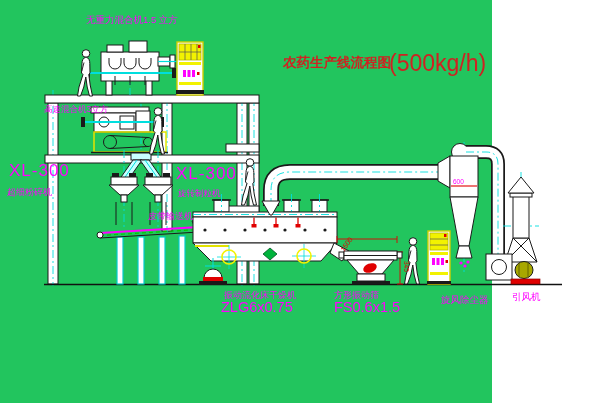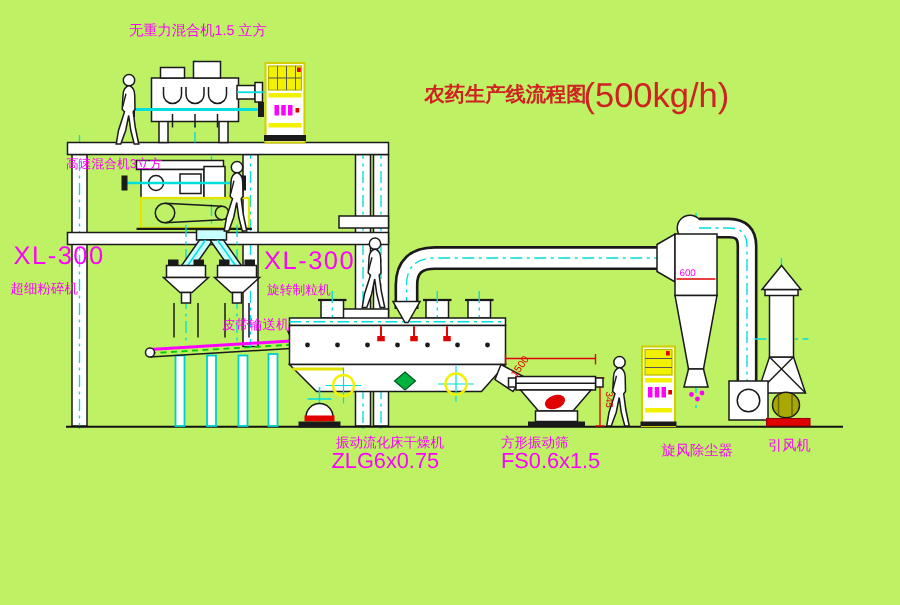--- a/index.html
+++ b/index.html
@@ -1,17 +1,17 @@
 <!DOCTYPE html>
 <html><head>
 <meta charset="utf-8">
 <style>
   html,body{margin:0;padding:0;background:#ffffff;}
   body{width:600px;height:403px;overflow:hidden;font-family:"Liberation Sans",sans-serif;}
-  #stage{position:relative;width:600px;height:403px;background:#bef264;}
+  #stage{position:relative;width:492px;height:403px;background:#22c55e;}
   svg{display:block;}
   svg text{font-family:"Liberation Sans",sans-serif;}
   .mag{fill:#ff00ff;}
   .red{fill:#cf2222;}
   .ln{stroke:#1a1a1a;fill:#ffffff;stroke-width:1;}
   .lnf{stroke:#1a1a1a;fill:none;stroke-width:1;}
   .blk{fill:#1a1a1a;stroke:none;}
   .cyan{stroke:#00dede;fill:none;}
   .cdash{stroke:#00dede;fill:none;stroke-width:0.9;stroke-dasharray:8 3 2 3;}
   .yel{stroke:#e3e300;fill:none;}

